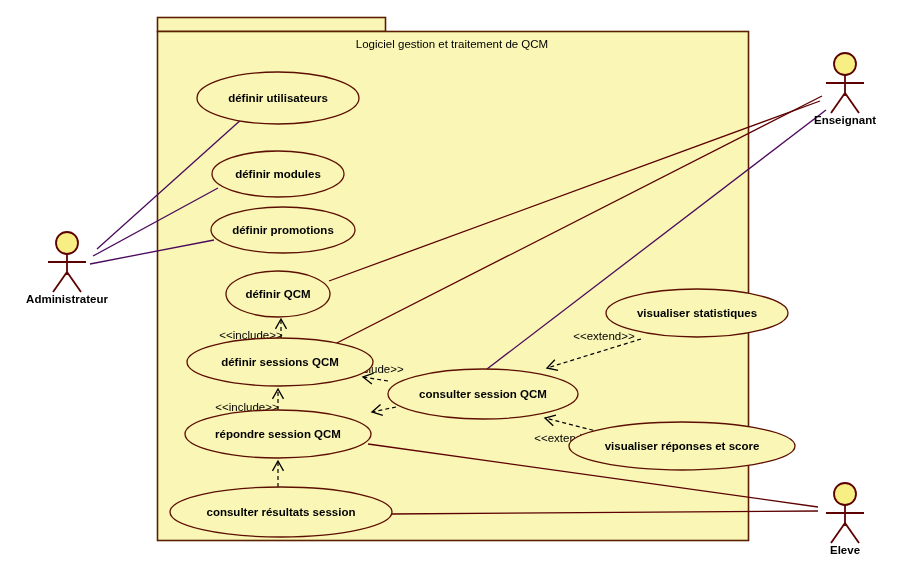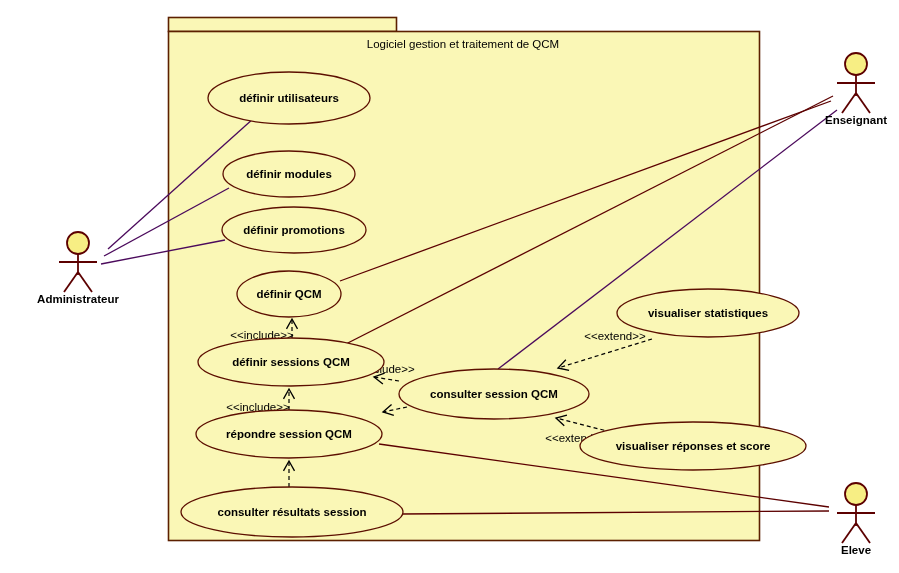--- a/index.html
+++ b/index.html
@@ -9,21 +9,21 @@
   }
   body {
     width: 899px;
     height: 573px;
     font-family: "Liberation Sans", sans-serif;
     position: relative;
     overflow: hidden;
   }
   #diagram-root {
     position: absolute;
-    left: 11px; top: 0;
+    left: 0; top: 0;
     width: 816px;
     height: 573px;
   }
   svg#uml-canvas {
     position: absolute;
     left: 0; top: 0;
     width: 899px;
     height: 573px;
     display: block;
   }

